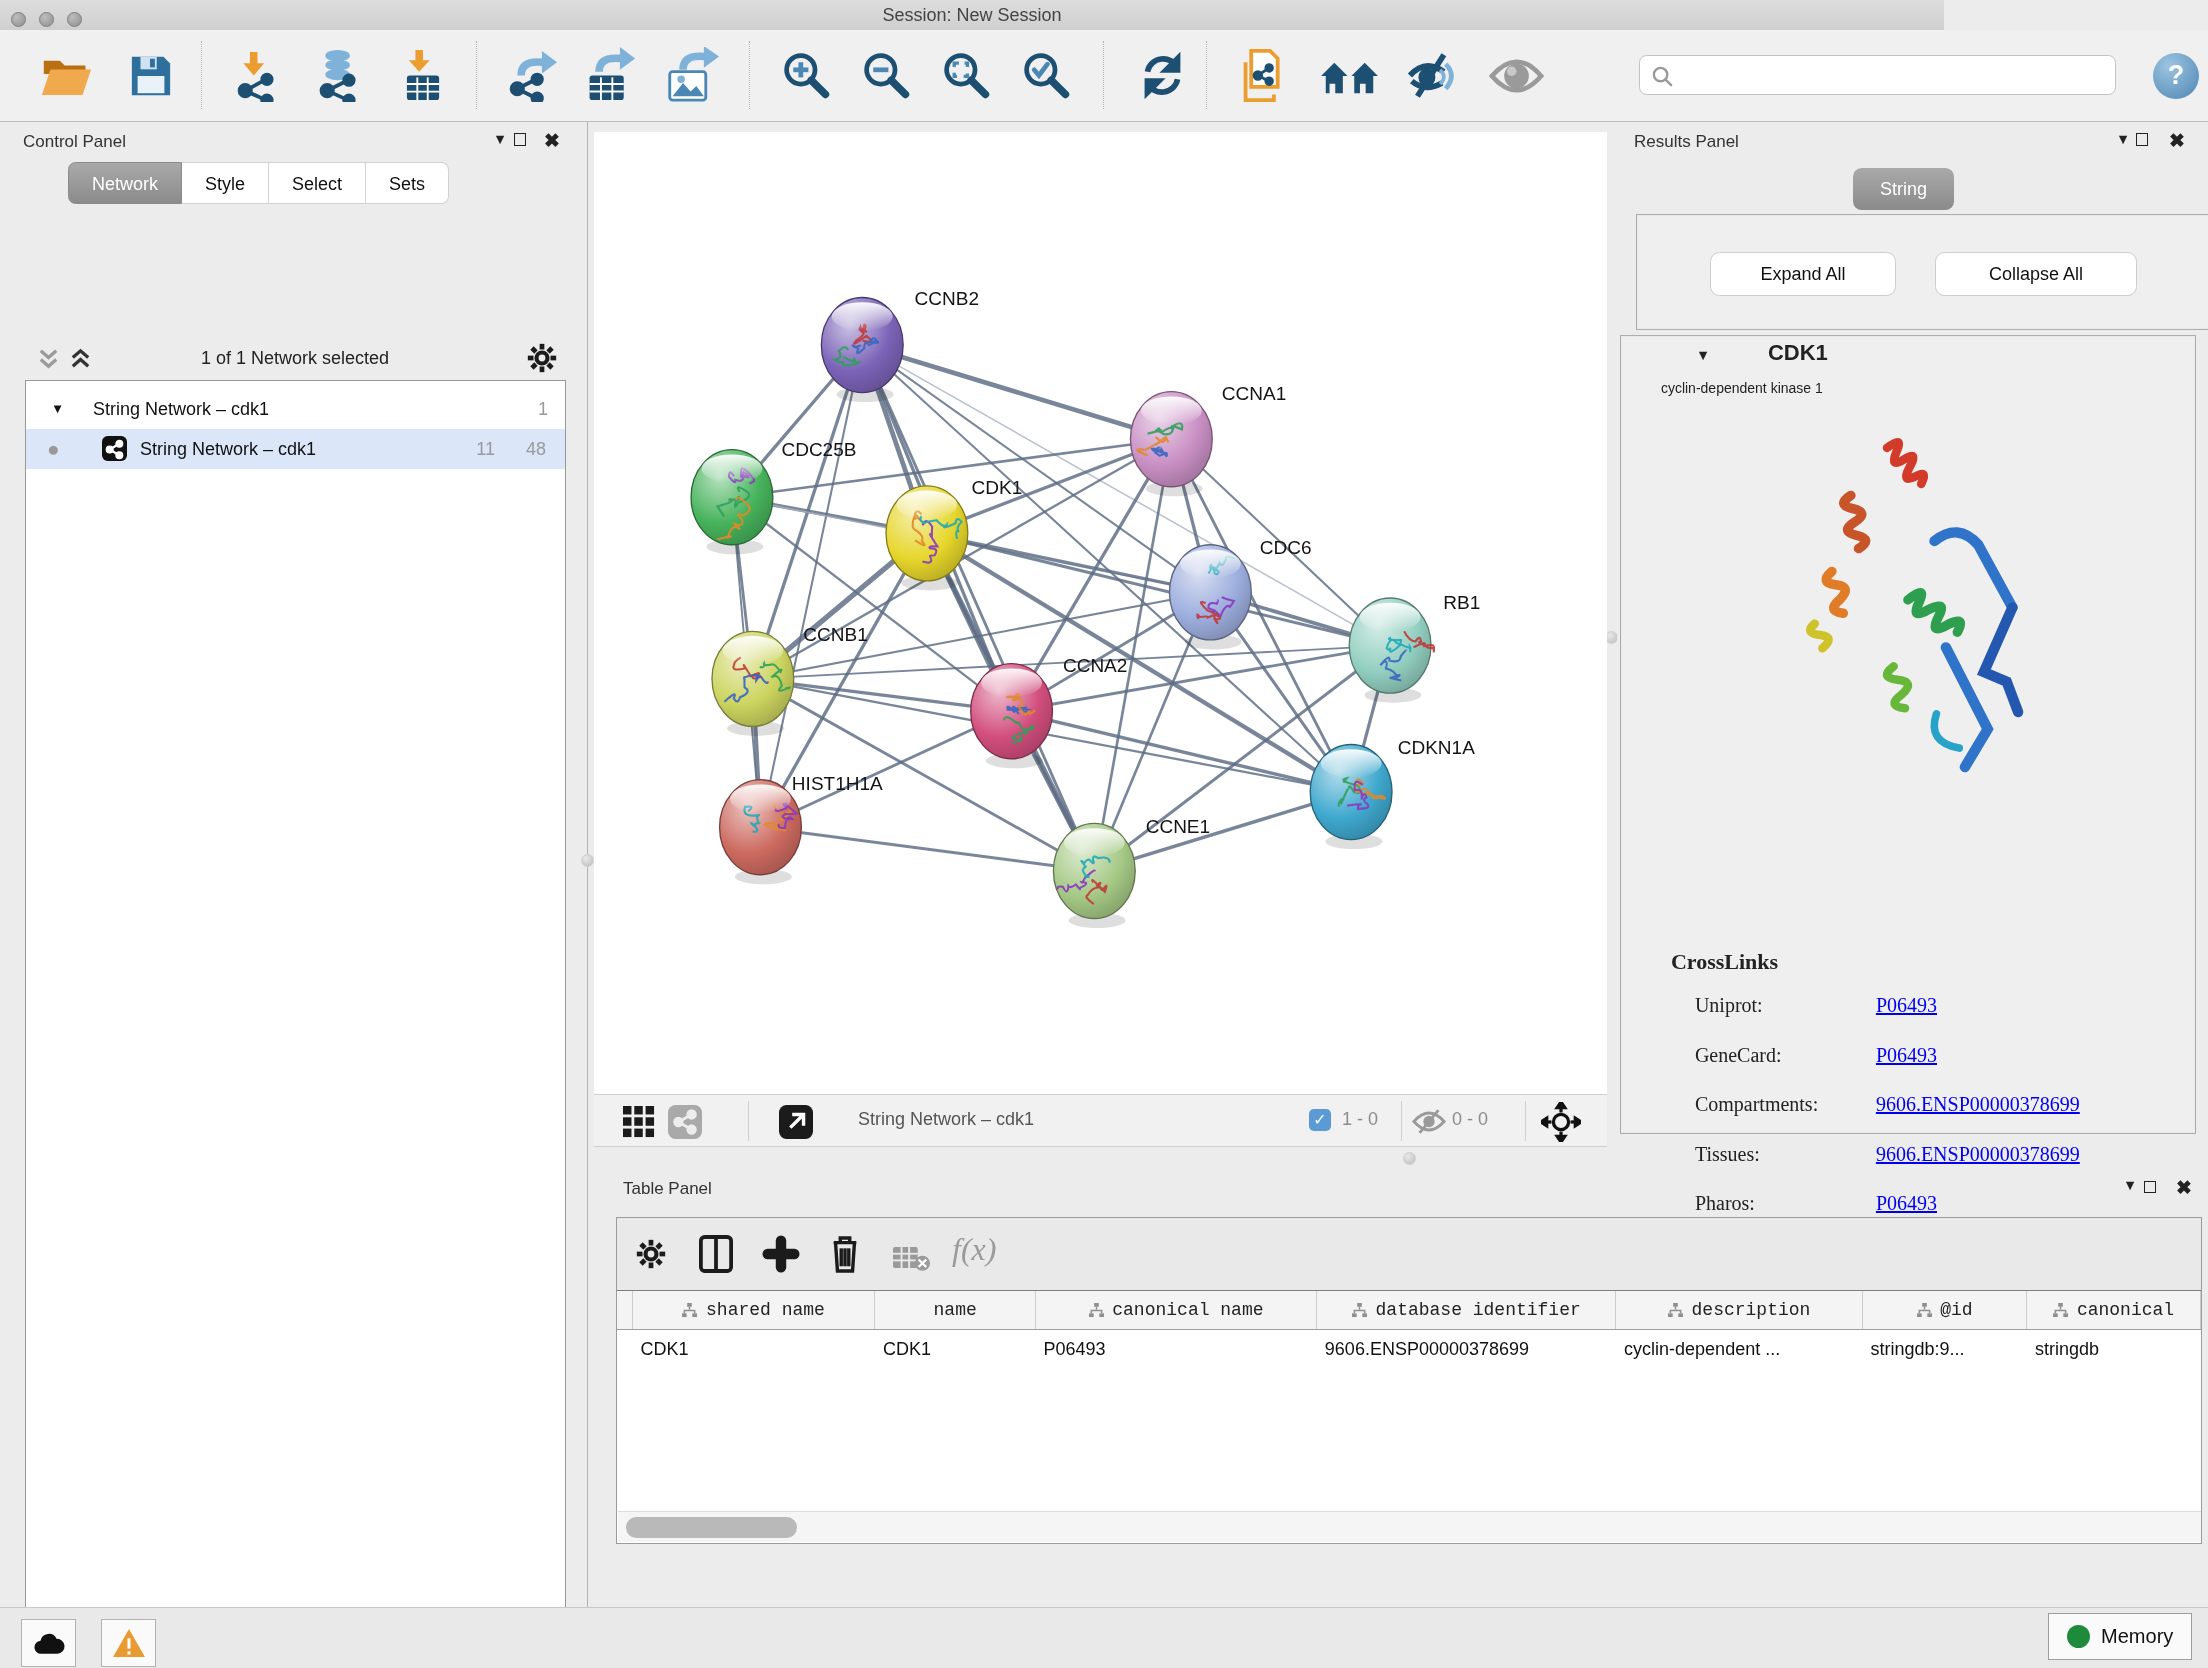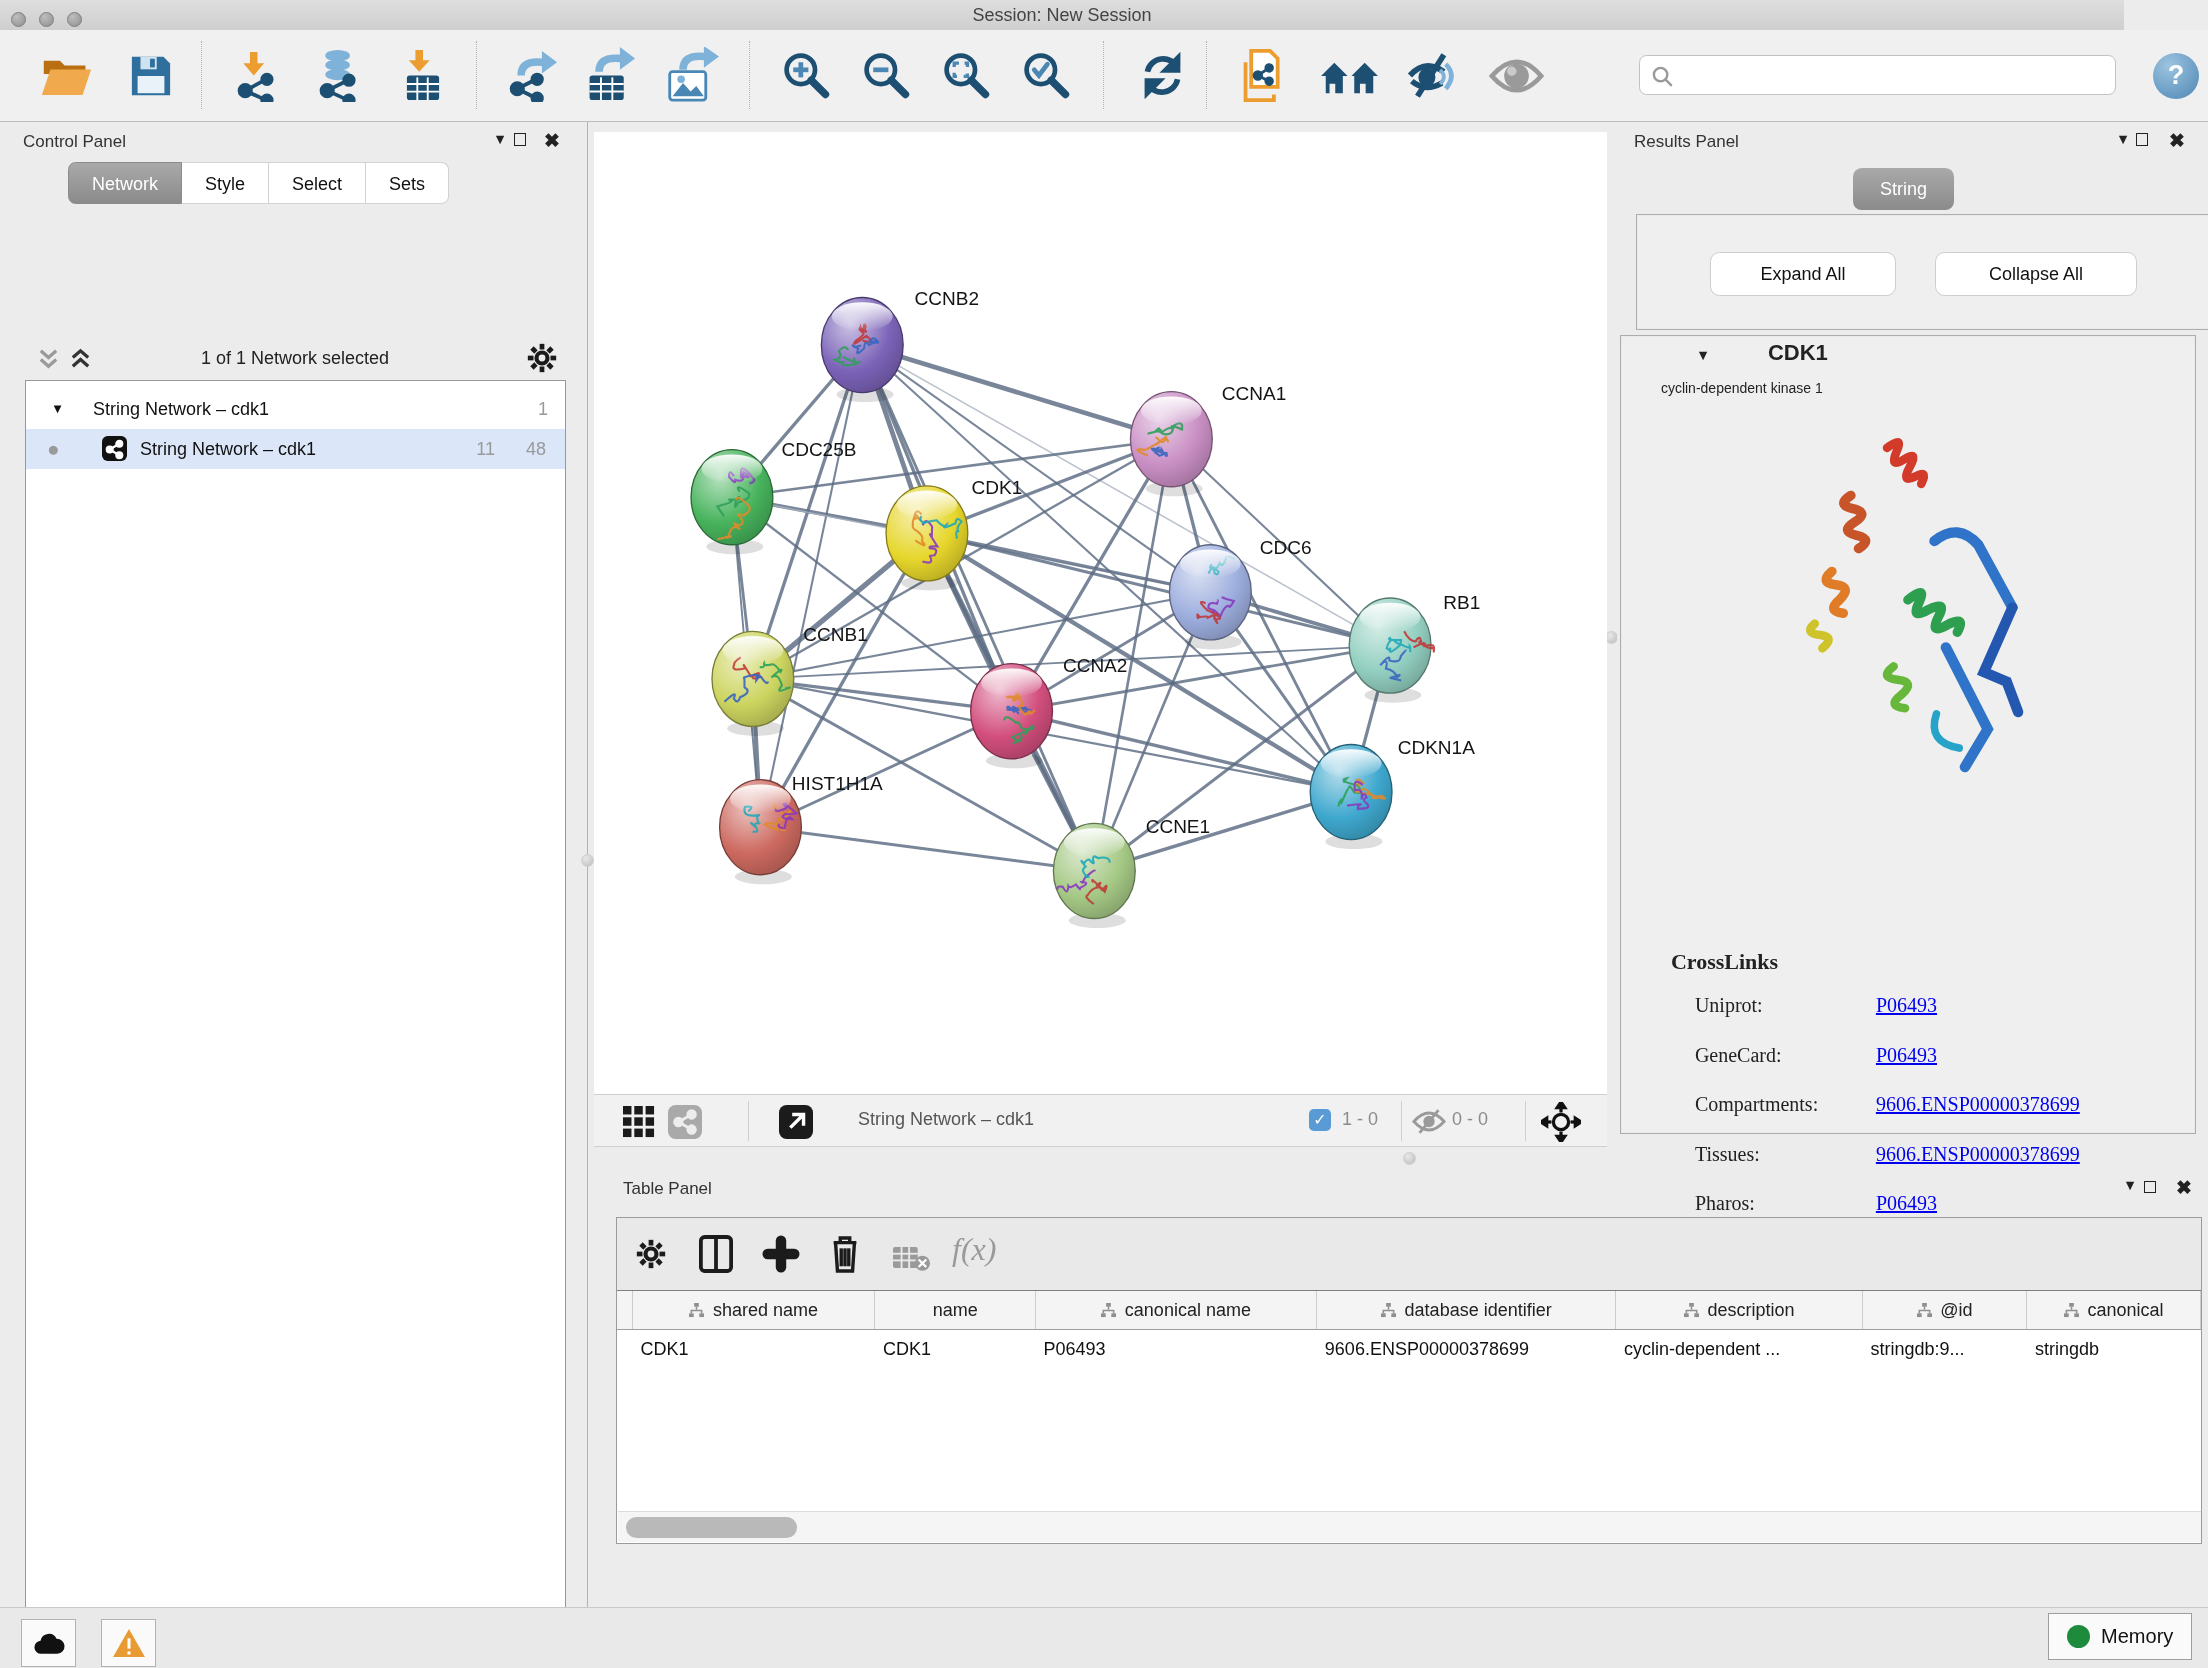--- a/index.html
+++ b/index.html
@@ -1,20 +1,20 @@
 <!DOCTYPE html>
 <html style="font-size:15px"><head>
 <meta charset="utf-8">
 <style>
   html,body{margin:0;padding:0;background:#ececec;}
   .w{position:relative;width:2208px;height:1668px;background:#ececec;
      font-family:"Liberation Sans",sans-serif;overflow:hidden;color:#222;}
   .abs{position:absolute;}
   
-  .titlebar{position:absolute;left:0;top:0;width:2124px;height:30px;
+  .titlebar{position:absolute;left:0;top:0;width:1944px;height:30px;
     background:linear-gradient(#dedede,#cfcfcf);border-bottom:1px solid #a8a8a8;}
   .tl{position:absolute;top:12.4px;width:15px;height:15px;border-radius:50%;
     background:radial-gradient(circle at 35% 30%,#bdbdbd,#8f8f8f);border:1px solid #7f7f7f;box-sizing:border-box;}
   .title-text{position:absolute;left:0;right:0;top:4.8px;text-align:center;font-size:18px;color:#444;}
   
   .toolbar{position:absolute;left:0;top:30px;width:2208px;height:91px;background:#f0f0f0;
     border-bottom:1px solid #bdbdbd;}
   .tool{position:absolute;cursor:default;}
   .tsep{position:absolute;top:11.4px;height:68px;border-left:1.9px dotted #b3b3b3;}
   .searchbox{position:absolute;left:1639px;top:25px;width:477px;height:40px;background:#fff;
@@ -58,21 +58,21 @@
   .rbox{position:absolute;background:#efefef;border:1px solid #adadad;box-shadow:inset 0 0 0 1px #e9e9e9;box-sizing:border-box;}
   .rbtn{position:absolute;height:44px;background:#fff;border:1px solid #cdcdcd;border-radius:9.5px;
     font-size:18px;color:#111;text-align:center;line-height:42px;box-sizing:border-box;}
   .serif{font-family:"Liberation Serif",serif;}
   .xlrow{position:absolute;font-size:20px;}
   
   .tpanel-box{position:absolute;left:616px;top:1217px;width:1586px;height:327px;background:#fff;
     border:1px solid #9b9b9b;box-sizing:border-box;}
   .tp-toolbar{position:absolute;left:0;top:0;width:100%;height:72px;background:#e9e9e9;}
   .tbl-head{position:absolute;left:0;top:72px;width:100%;height:40px;background:#f4f4f4;
-    border-top:1.9px solid #7e7e7e;border-bottom:1px solid #9e9e9e;box-sizing:border-box;display:flex;}
+    border-top:1.9px solid #7e7e7e;border-bottom:1px solid #9e9e9e;box-sizing:border-box;display:flex;font-family:Liberation Mono, monospace;}
   .th{position:relative;height:100%;border-right:1px solid #cccccc;box-sizing:border-box;display:flex;
     align-items:center;justify-content:center;font-size:18px;color:#222;gap:8.6px;}
   .tbl-row{position:absolute;left:0;top:113px;width:100%;height:36px;display:flex;font-size:18px;color:#111;}
   .td{height:100%;box-sizing:border-box;display:flex;align-items:center;padding-left:7.6px;overflow:hidden;white-space:nowrap;}
   .hscroll{position:absolute;left:1px;bottom:1px;width:1583px;height:30px;background:#f5f5f5;border-top:1px solid #dcdcdc;}
   .hthumb{position:absolute;left:7.6px;top:4.8px;width:171px;height:21px;border-radius:10.5px;background:#b9b9b9;}
   .btabs{position:absolute;top:1559px;left:1125px;height:46px;}
   .btab{display:inline-block;height:46px;line-height:46px;padding:0 28.5px;background:#fff;font-size:19px;
     border:1px solid #d6d6d6;border-left:none;box-sizing:border-box;color:#111;}
   .btab.first{border-radius:9.5px 0 0 9.5px;border-left:1px solid #d6d6d6;}

